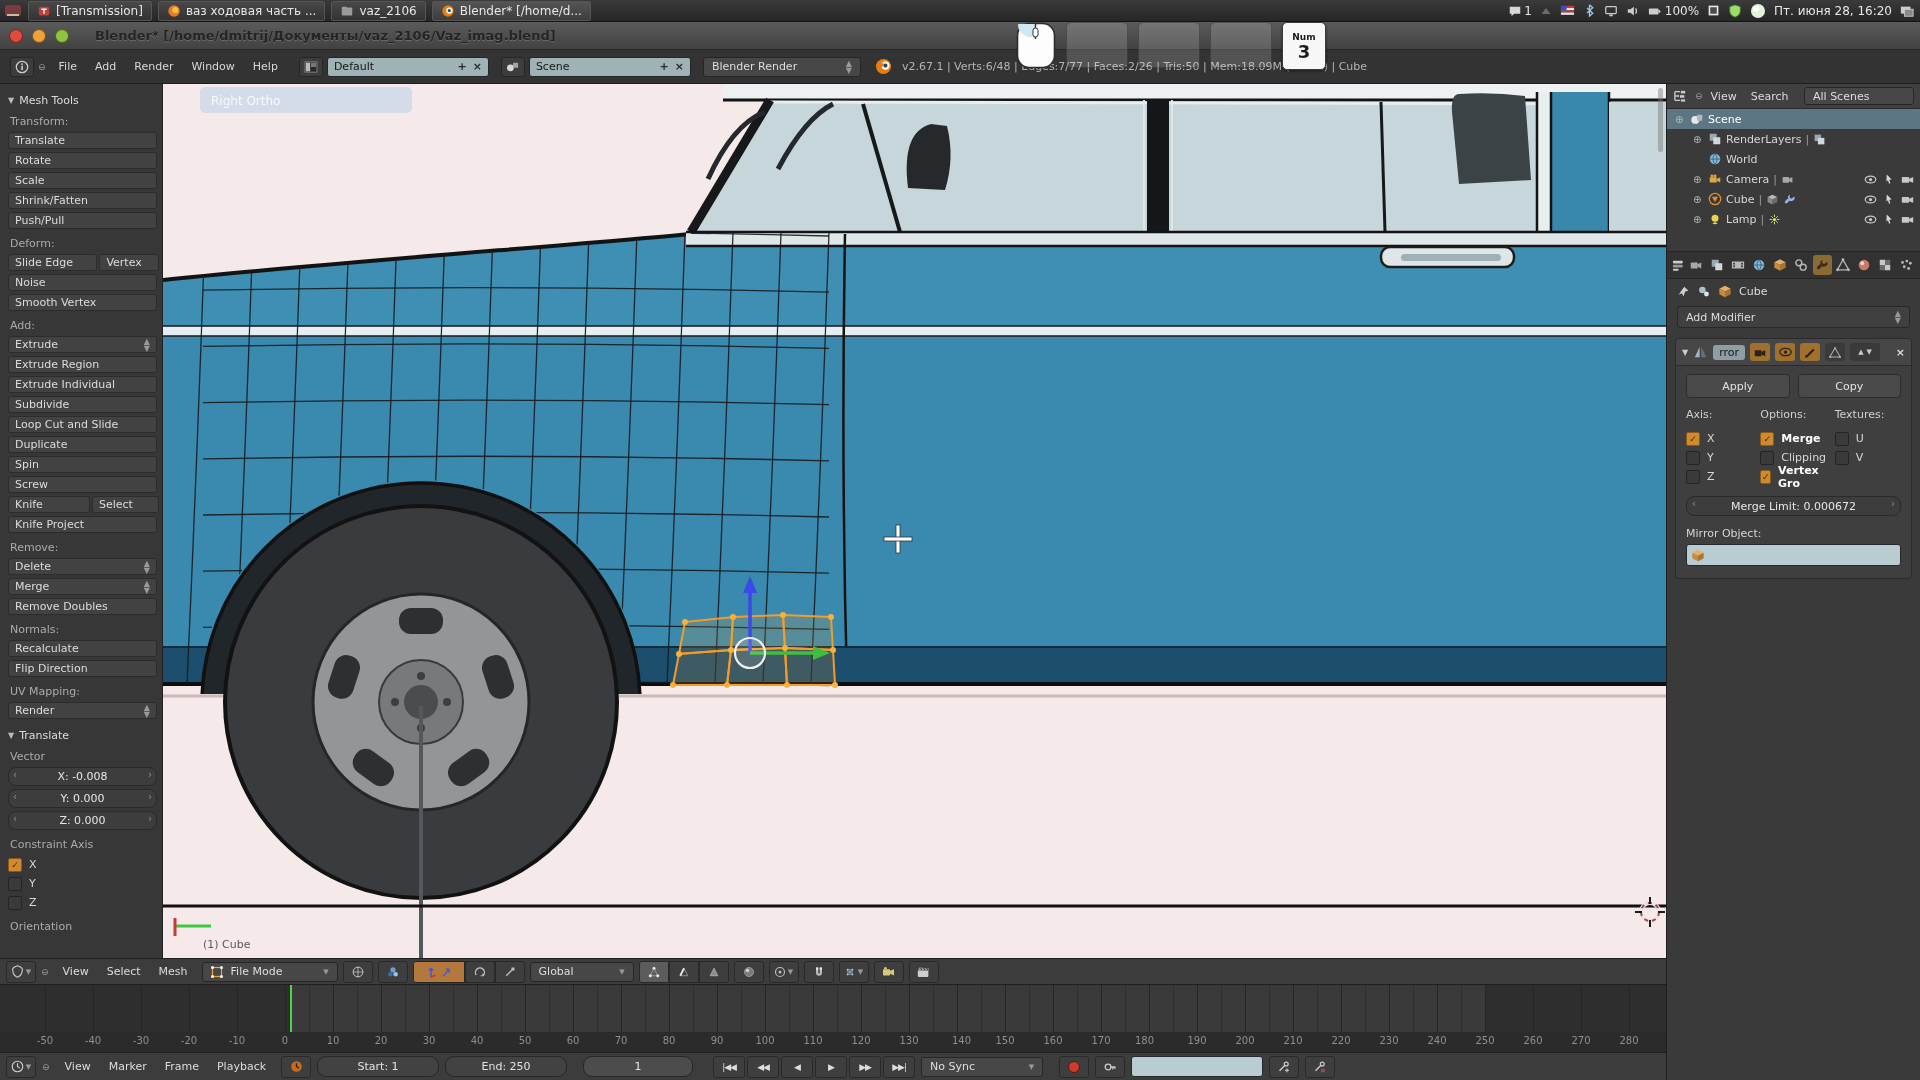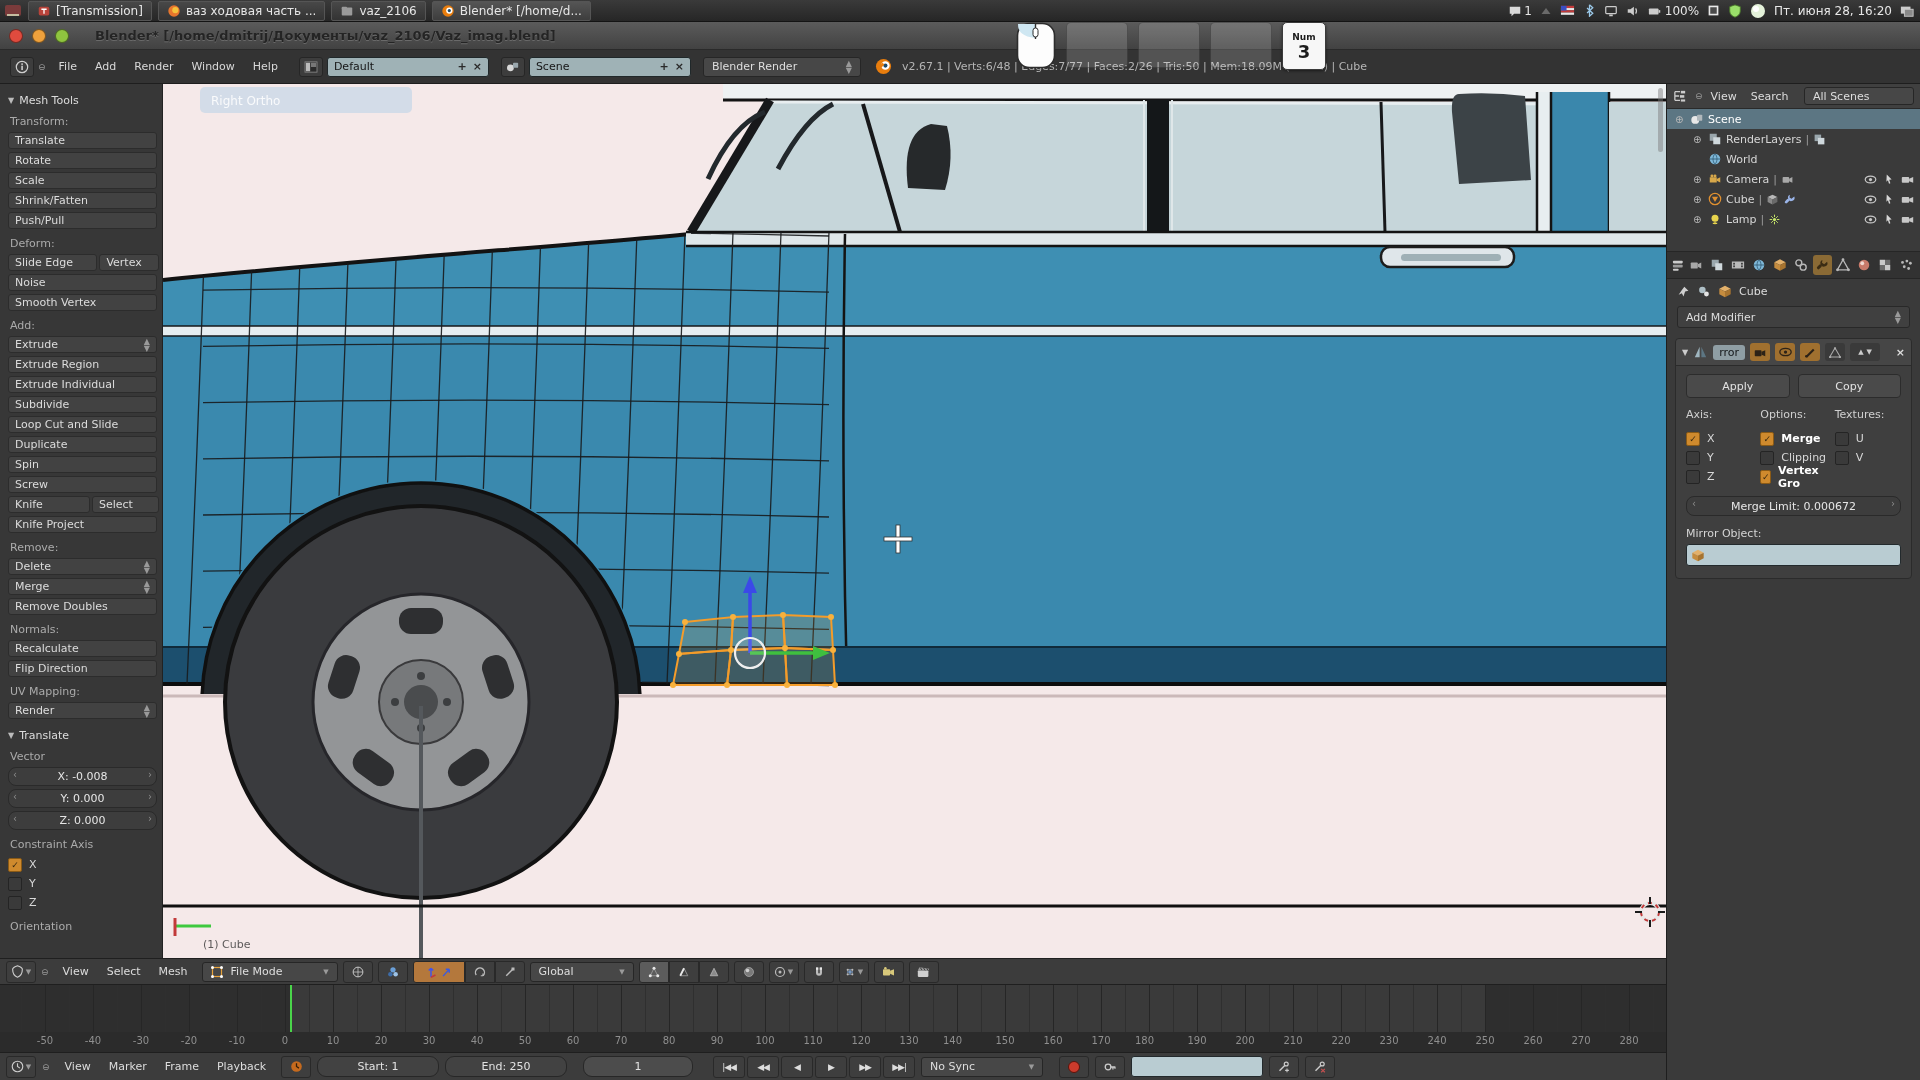--- a/index.html
+++ b/index.html
@@ -1214,21 +1214,21 @@
       <span class="abs" style="left:463px;top:3px;width:28px;text-align:center;">40</span>
       <span class="abs" style="left:511px;top:3px;width:28px;text-align:center;">50</span>
       <span class="abs" style="left:559px;top:3px;width:28px;text-align:center;">60</span>
       <span class="abs" style="left:607px;top:3px;width:28px;text-align:center;">70</span>
       <span class="abs" style="left:655px;top:3px;width:28px;text-align:center;">80</span>
       <span class="abs" style="left:703px;top:3px;width:28px;text-align:center;">90</span>
       <span class="abs" style="left:751px;top:3px;width:28px;text-align:center;">100</span>
       <span class="abs" style="left:799px;top:3px;width:28px;text-align:center;">110</span>
       <span class="abs" style="left:847px;top:3px;width:28px;text-align:center;">120</span>
       <span class="abs" style="left:895px;top:3px;width:28px;text-align:center;">130</span>
-      <span class="abs" style="left:943px;top:3px;width:28px;text-align:left;">140</span>
+      <span class="abs" style="left:943px;top:3px;width:28px;text-align:right;">140</span>
       <span class="abs" style="left:991px;top:3px;width:28px;text-align:center;">150</span>
       <span class="abs" style="left:1039px;top:3px;width:28px;text-align:center;">160</span>
       <span class="abs" style="left:1087px;top:3px;width:28px;text-align:center;">170</span>
       <span class="abs" style="left:1135px;top:3px;width:28px;text-align:left;">180</span>
       <span class="abs" style="left:1183px;top:3px;width:28px;text-align:center;">190</span>
       <span class="abs" style="left:1231px;top:3px;width:28px;text-align:center;">200</span>
       <span class="abs" style="left:1279px;top:3px;width:28px;text-align:center;">210</span>
       <span class="abs" style="left:1327px;top:3px;width:28px;text-align:center;">220</span>
       <span class="abs" style="left:1375px;top:3px;width:28px;text-align:center;">230</span>
       <span class="abs" style="left:1423px;top:3px;width:28px;text-align:center;">240</span>

